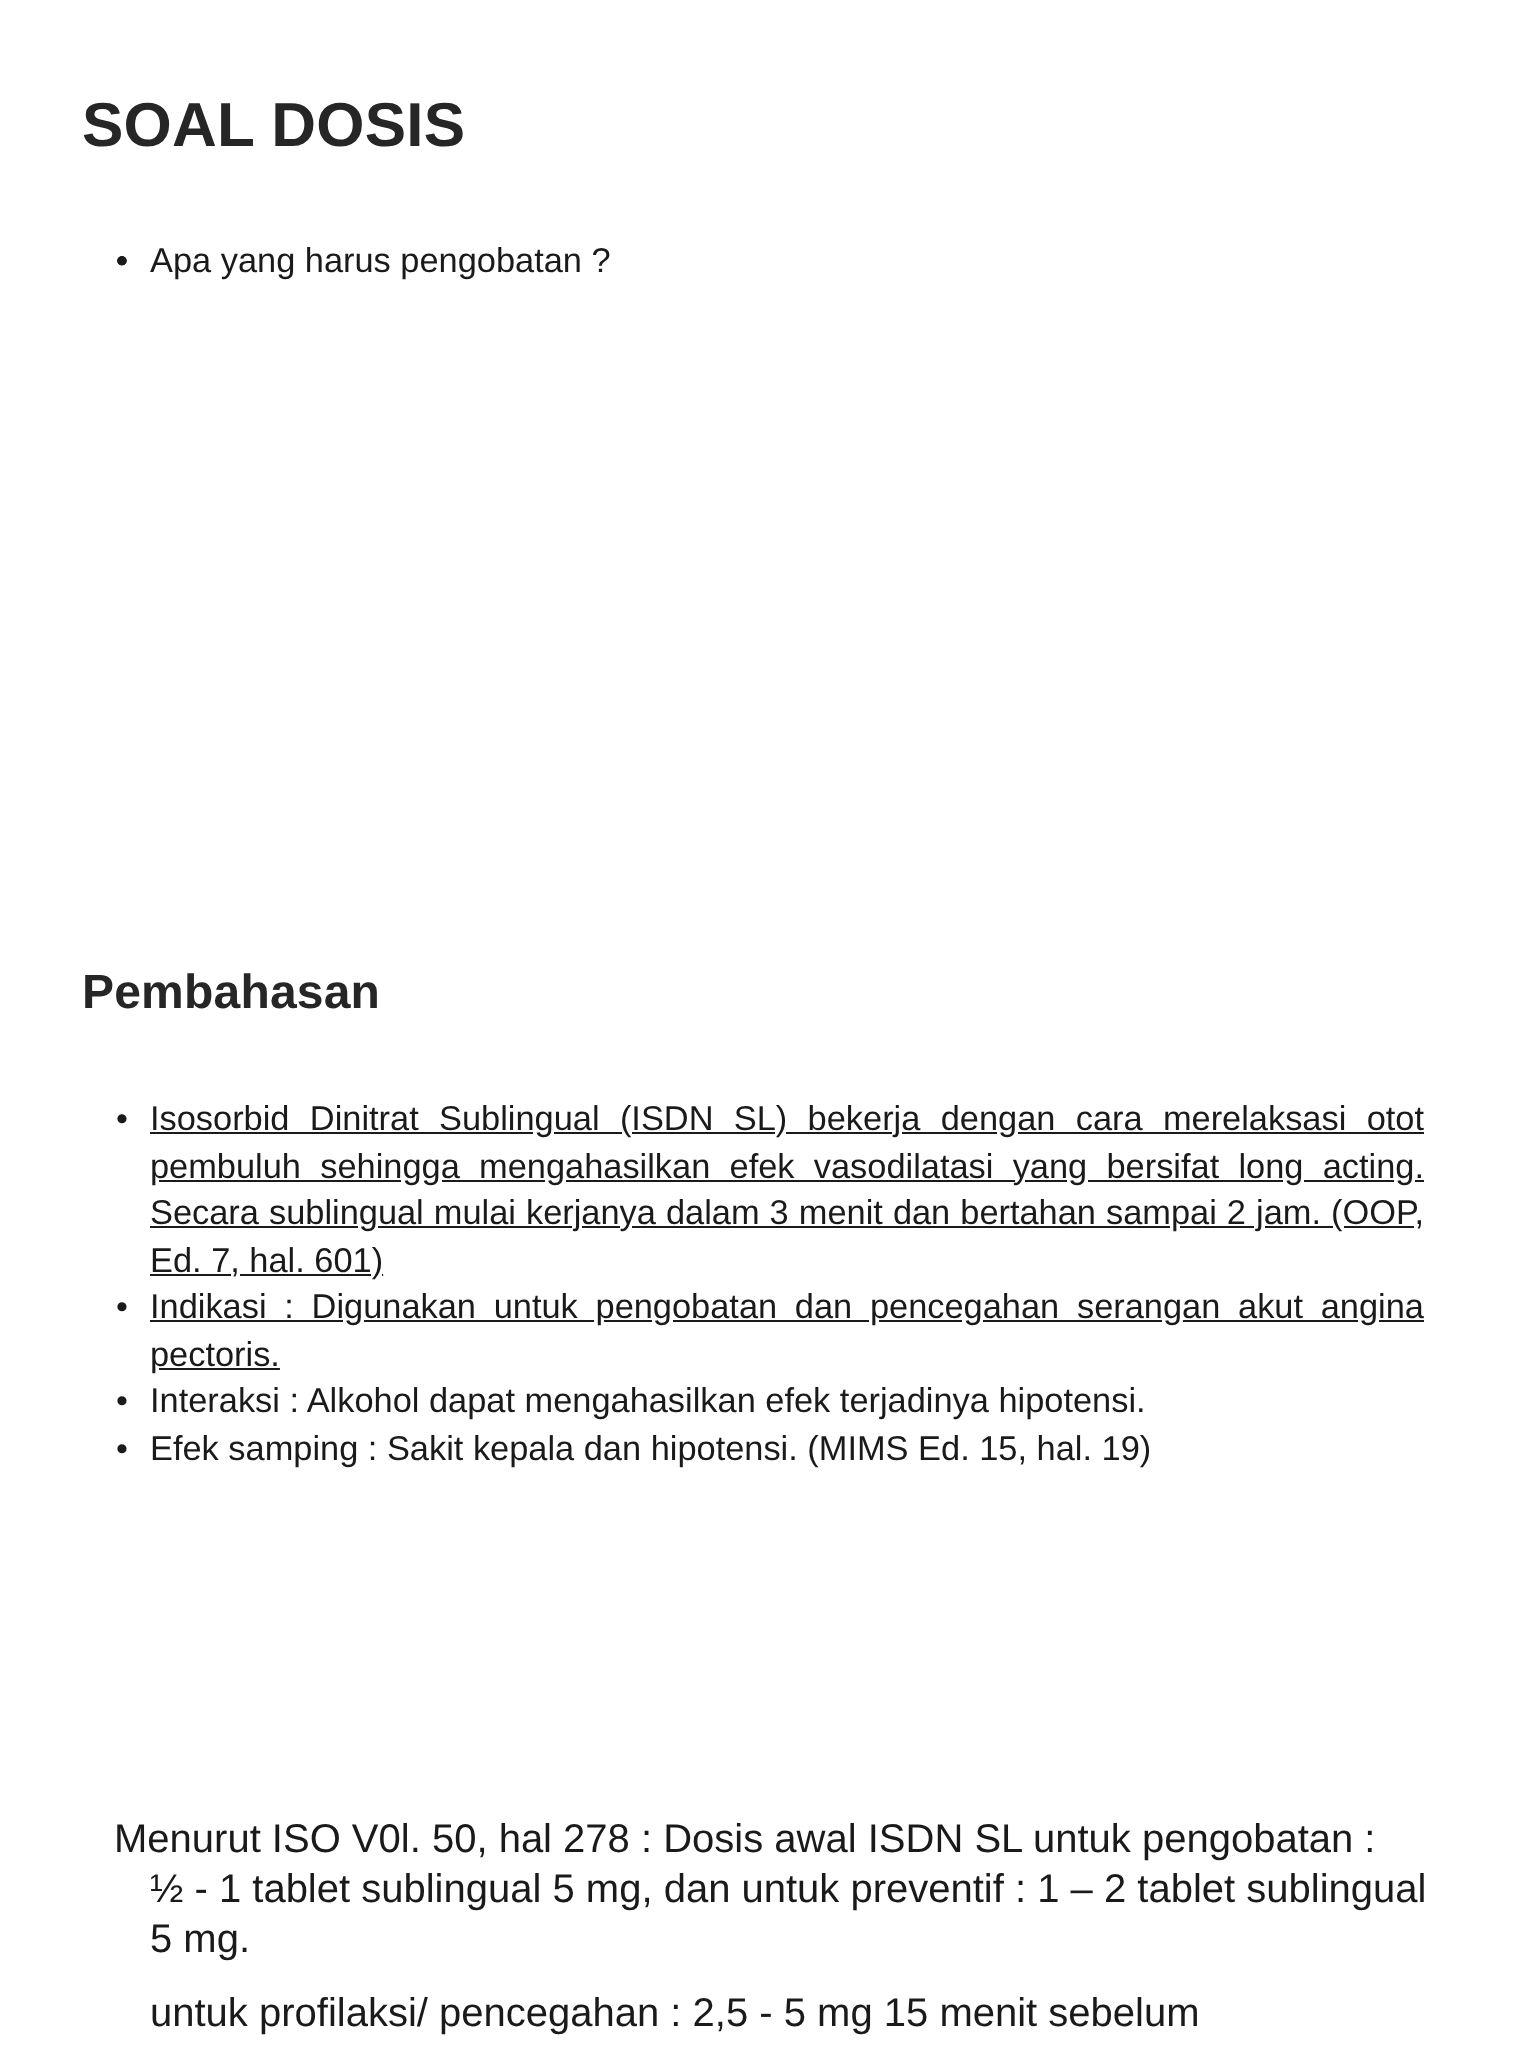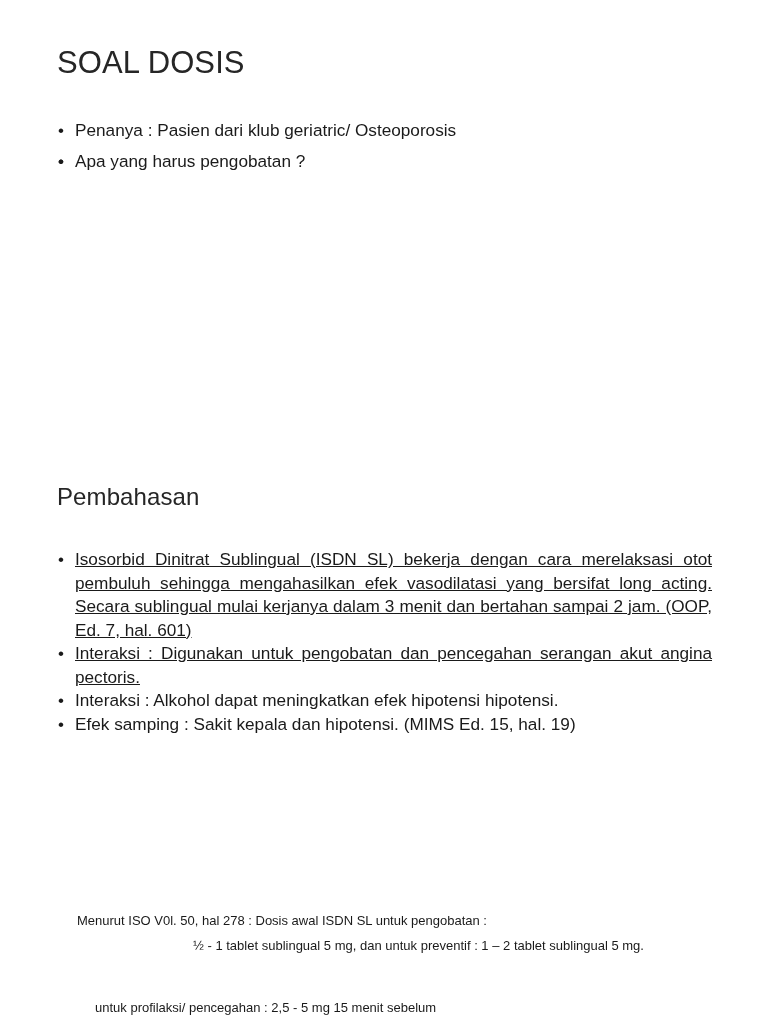--- a/index.html
+++ b/index.html
@@ -20,22 +20,22 @@
     left: 0;
     top: 0;
     width: 768px;
     height: 1024px;
     background: #ffffff;
   }
 
   
   .slide-title {
     position: absolute;
-    left: 57px;
-    font-weight: 400;
+    left: 41px;
+    font-weight: 700;
     color: #262626;
     letter-spacing: 0.1px;
     white-space: nowrap;
   }
   #title-soal-dosis {
     top: 44px;
     font-size: 31px;
     line-height: 38px;
   }
   #title-pembahasan {
@@ -96,77 +96,74 @@
     text-align: justify;
     text-align-last: left;
     text-decoration: underline;
   }
 
   
   .bottom-block {
     position: absolute;
     left: 57px;
     width: 665px;
-    font-size: 13px;
+    font-size: 20px;
     line-height: 25px;
     color: #1a1a1a;
-    margin-left: 20px;
   }
   #para-iso {
     top: 908px;
     text-indent: 0;
   }
   #para-iso .cont {
     display: block;
     padding-left: 18px;
-    text-align: center;
   }
   #para-medscape {
     top: 995px;
   }
   #para-medscape .cont {
     display: block;
     padding-left: 18px;
   }
 </style>
 </head>
 <body>
 
 <div class="slide">
 
   <div class="slide-title" id="title-soal-dosis">SOAL DOSIS</div>
 
   <ul class="bullet-list" id="list-soal">
     <li class="bullet-item">
       <span class="dot">•</span>
-      <span class="txt">Penanya : Pasien dari klub geriatric/ Osteoporosis</span>
     </li>
     <li class="bullet-item">
       <span class="dot">•</span>
     </li>
     <li class="bullet-item">
       <span class="dot">•</span>
       <span class="txt">Apa yang harus pengobatan ?</span>
     </li>
   </ul>
 
   <div class="slide-title" id="title-pembahasan">Pembahasan</div>
 
   <ul class="bullet-list" id="list-pembahasan">
     <li class="bullet-item justified">
       <span class="dot">•</span>
       <span class="txt">Isosorbid Dinitrat Sublingual (ISDN SL) bekerja dengan cara merelaksasi otot pembuluh sehingga mengahasilkan efek vasodilatasi yang bersifat long acting. Secara sublingual mulai kerjanya dalam 3 menit dan bertahan sampai 2 jam. (OOP, Ed. 7, hal. 601)</span>
     </li>
     <li class="bullet-item justified">
       <span class="dot">•</span>
-      <span class="txt">Interaksi : Digunakan untuk pengobatan dan pencegahan serangan akut angina pectoris.</span>
+      <span class="txt">Indikasi : Digunakan untuk pengobatan dan pencegahan serangan akut angina pectoris.</span>
     </li>
     <li class="bullet-item">
       <span class="dot">•</span>
-      <span class="txt">Interaksi : Alkohol dapat meningkatkan efek hipotensi hipotensi.</span>
+      <span class="txt">Interaksi : Alkohol dapat mengahasilkan efek terjadinya hipotensi.</span>
     </li>
     <li class="bullet-item">
       <span class="dot">•</span>
       <span class="txt">Efek samping  : Sakit kepala dan hipotensi. (MIMS Ed. 15, hal. 19)</span>
     </li>
   </ul>
 
   <div class="bottom-block" id="para-iso">
     <span>Menurut ISO V0l. 50, hal 278 : Dosis awal ISDN SL untuk pengobatan :</span>
     <span class="cont">½ - 1 tablet sublingual 5 mg, dan untuk preventif : 1 – 2 tablet sublingual 5 mg.</span>

